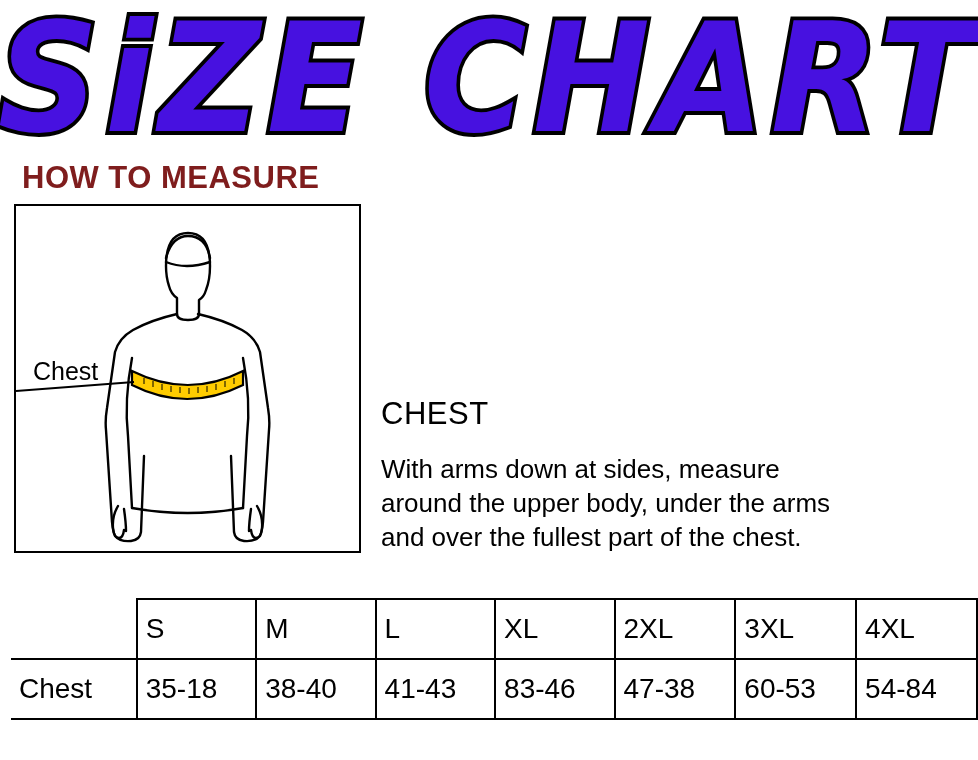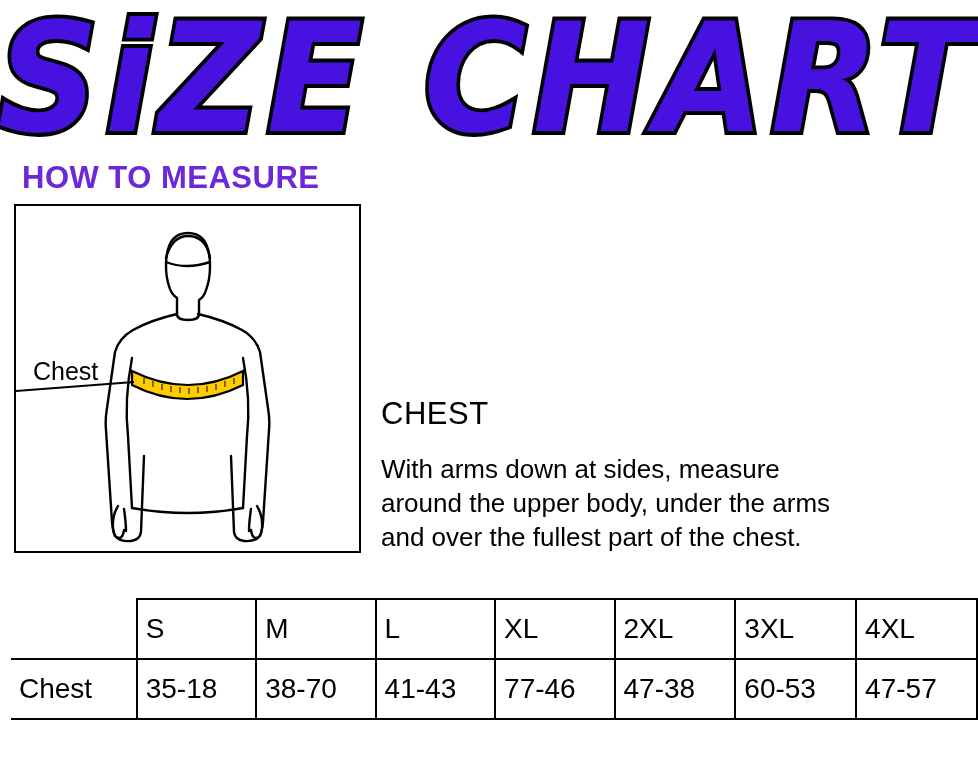--- a/index.html
+++ b/index.html
@@ -41,21 +41,21 @@
 
   
   #howto {
     position: absolute;
     left: 22px;
     top: 160px;
     font-family: "Liberation Sans", sans-serif;
     font-weight: bold;
     font-size: 31px;
     letter-spacing: 0.5px;
-    color: #6d28d9;
+    color: #7f1d1d;
   }
 
   
   #figure-box {
     position: absolute;
     left: 14px;
     top: 204px;
     width: 347px;
     height: 349px;
     border: 2px solid #000;
@@ -190,21 +190,21 @@
       <td class="col-size">M</td>
       <td class="col-size">L</td>
       <td class="col-size">XL</td>
       <td class="col-size">2XL</td>
       <td class="col-size">3XL</td>
       <td class="col-size">4XL</td>
     </tr>
     <tr>
       <td class="rowhead col-label">Chest</td>
       <td class="col-size">35-18</td>
-      <td class="col-size">38-70</td>
+      <td class="col-size">38-40</td>
       <td class="col-size">41-43</td>
-      <td class="col-size">77-46</td>
+      <td class="col-size">83-46</td>
       <td class="col-size">47-38</td>
       <td class="col-size">60-53</td>
-      <td class="col-size">47-57</td>
+      <td class="col-size">54-84</td>
     </tr>
   </tbody>
 </table>
 
 </body></html>

